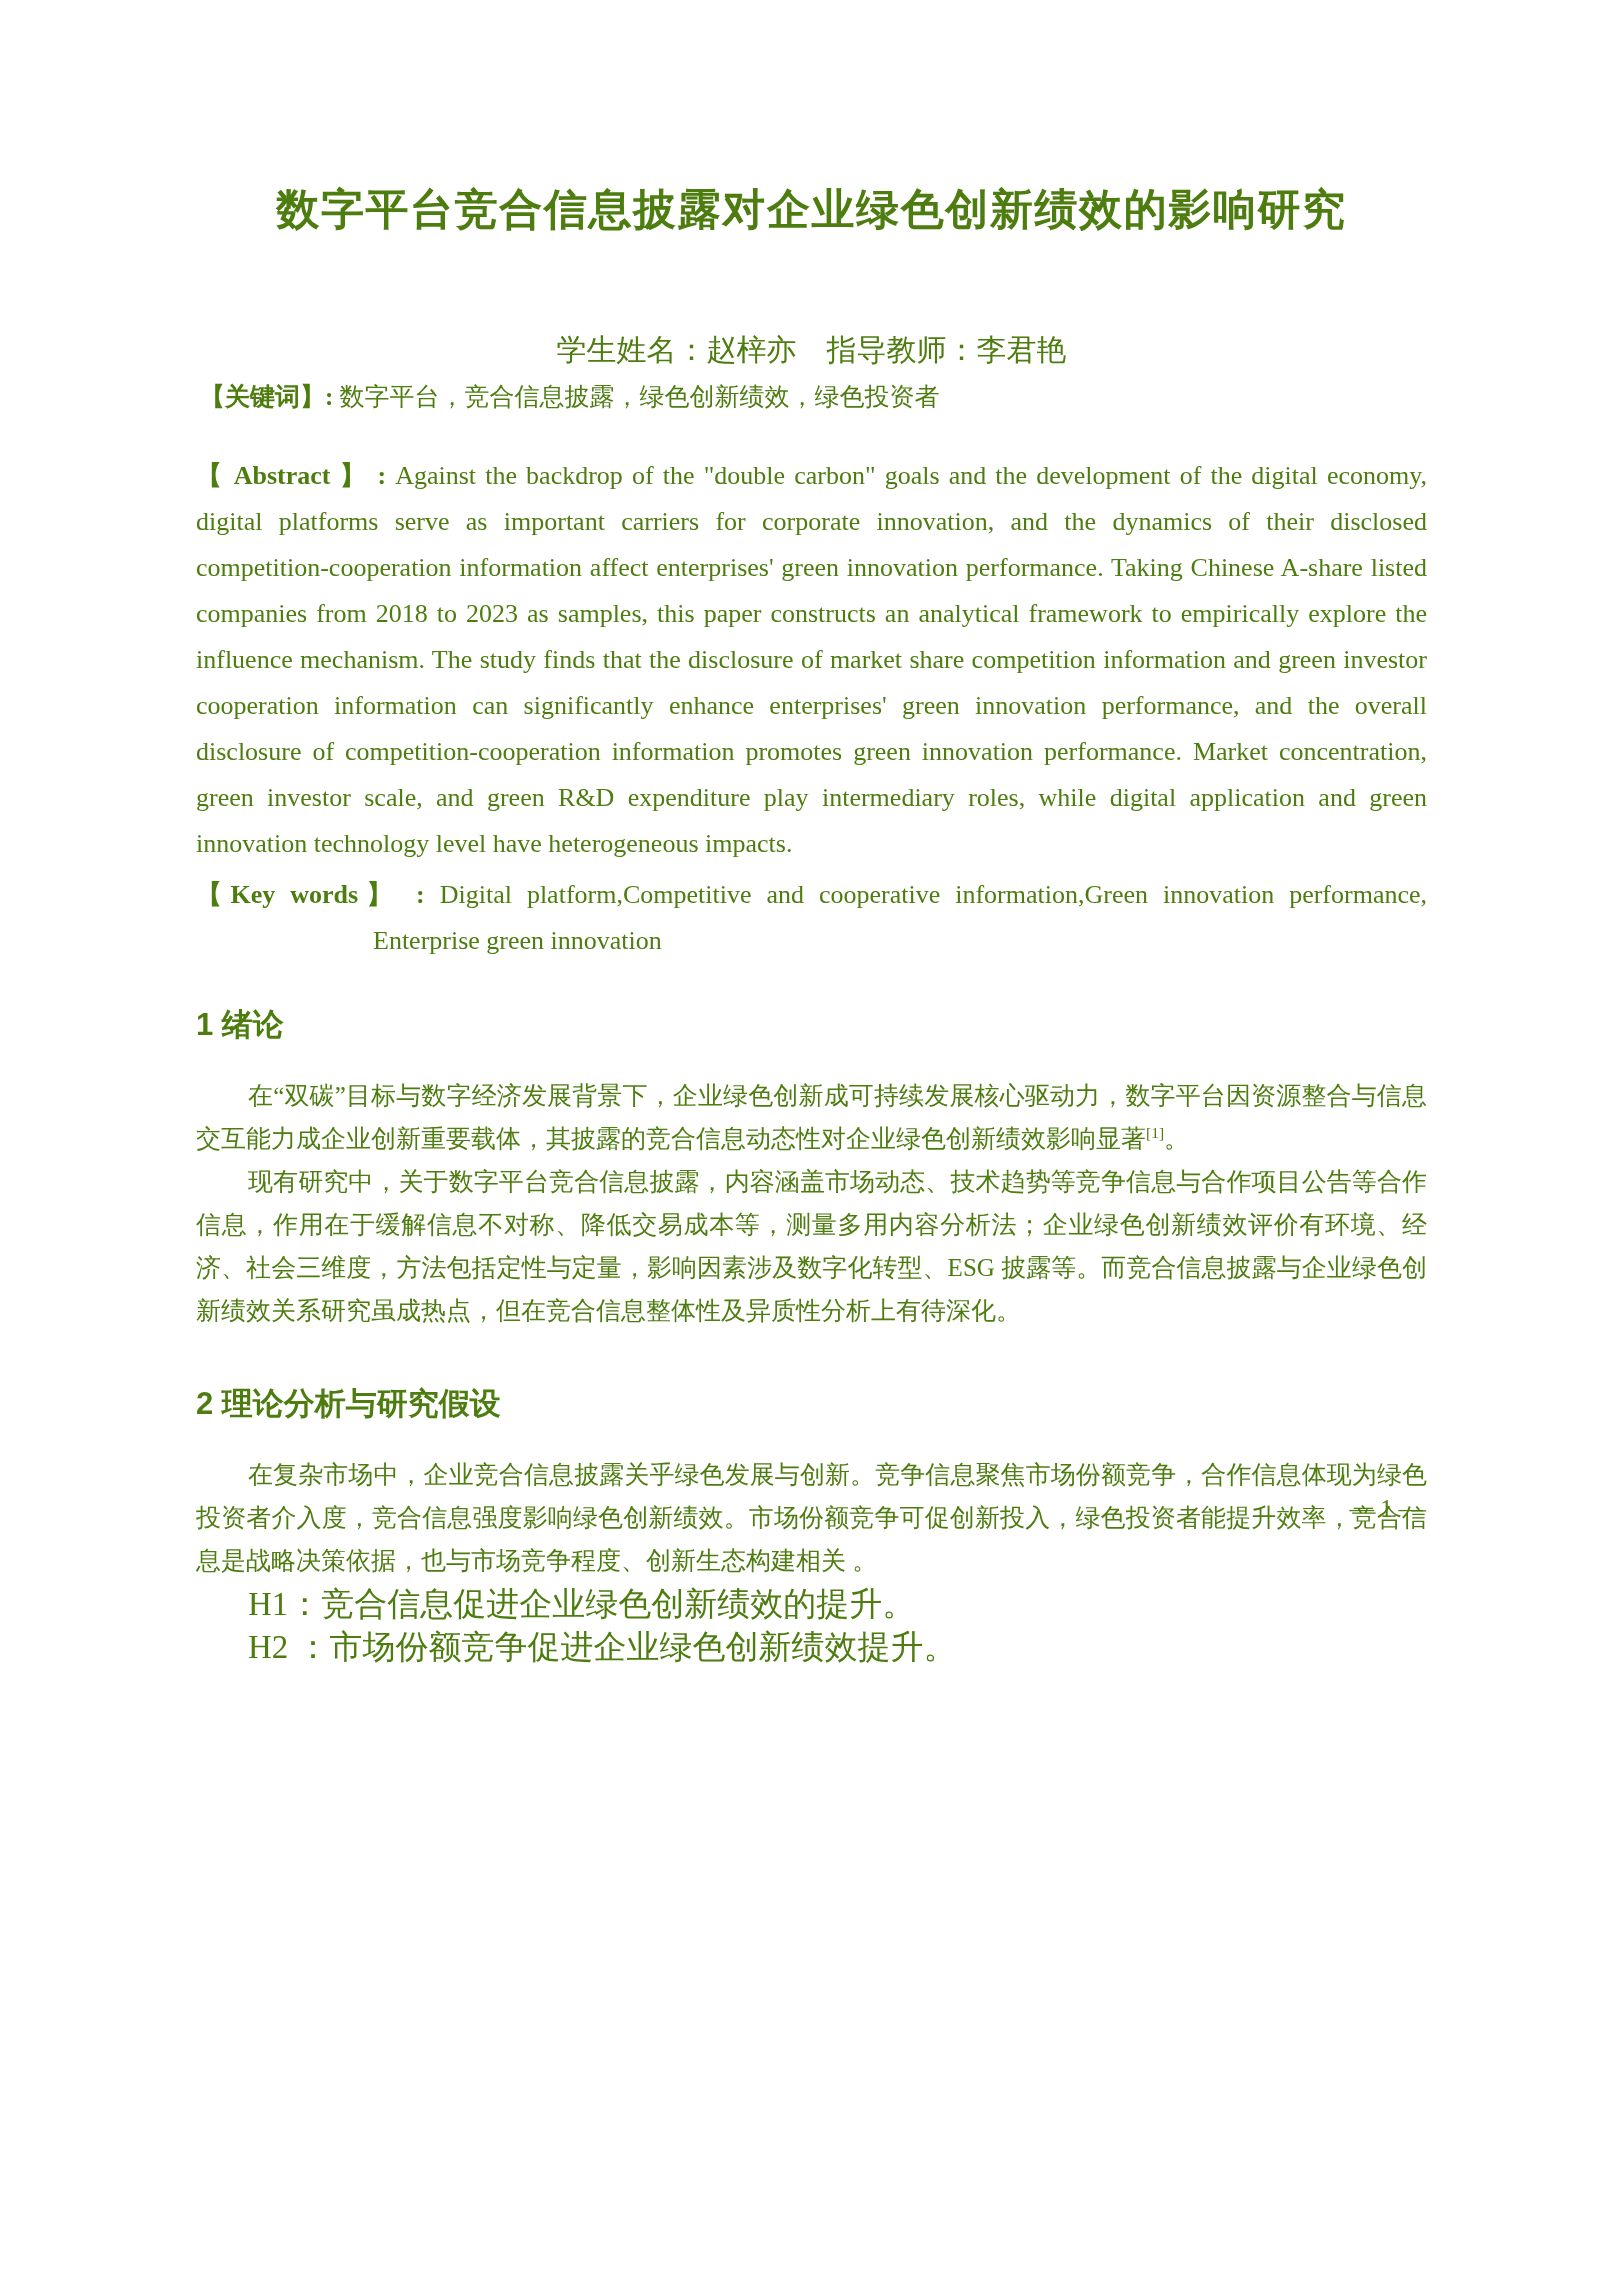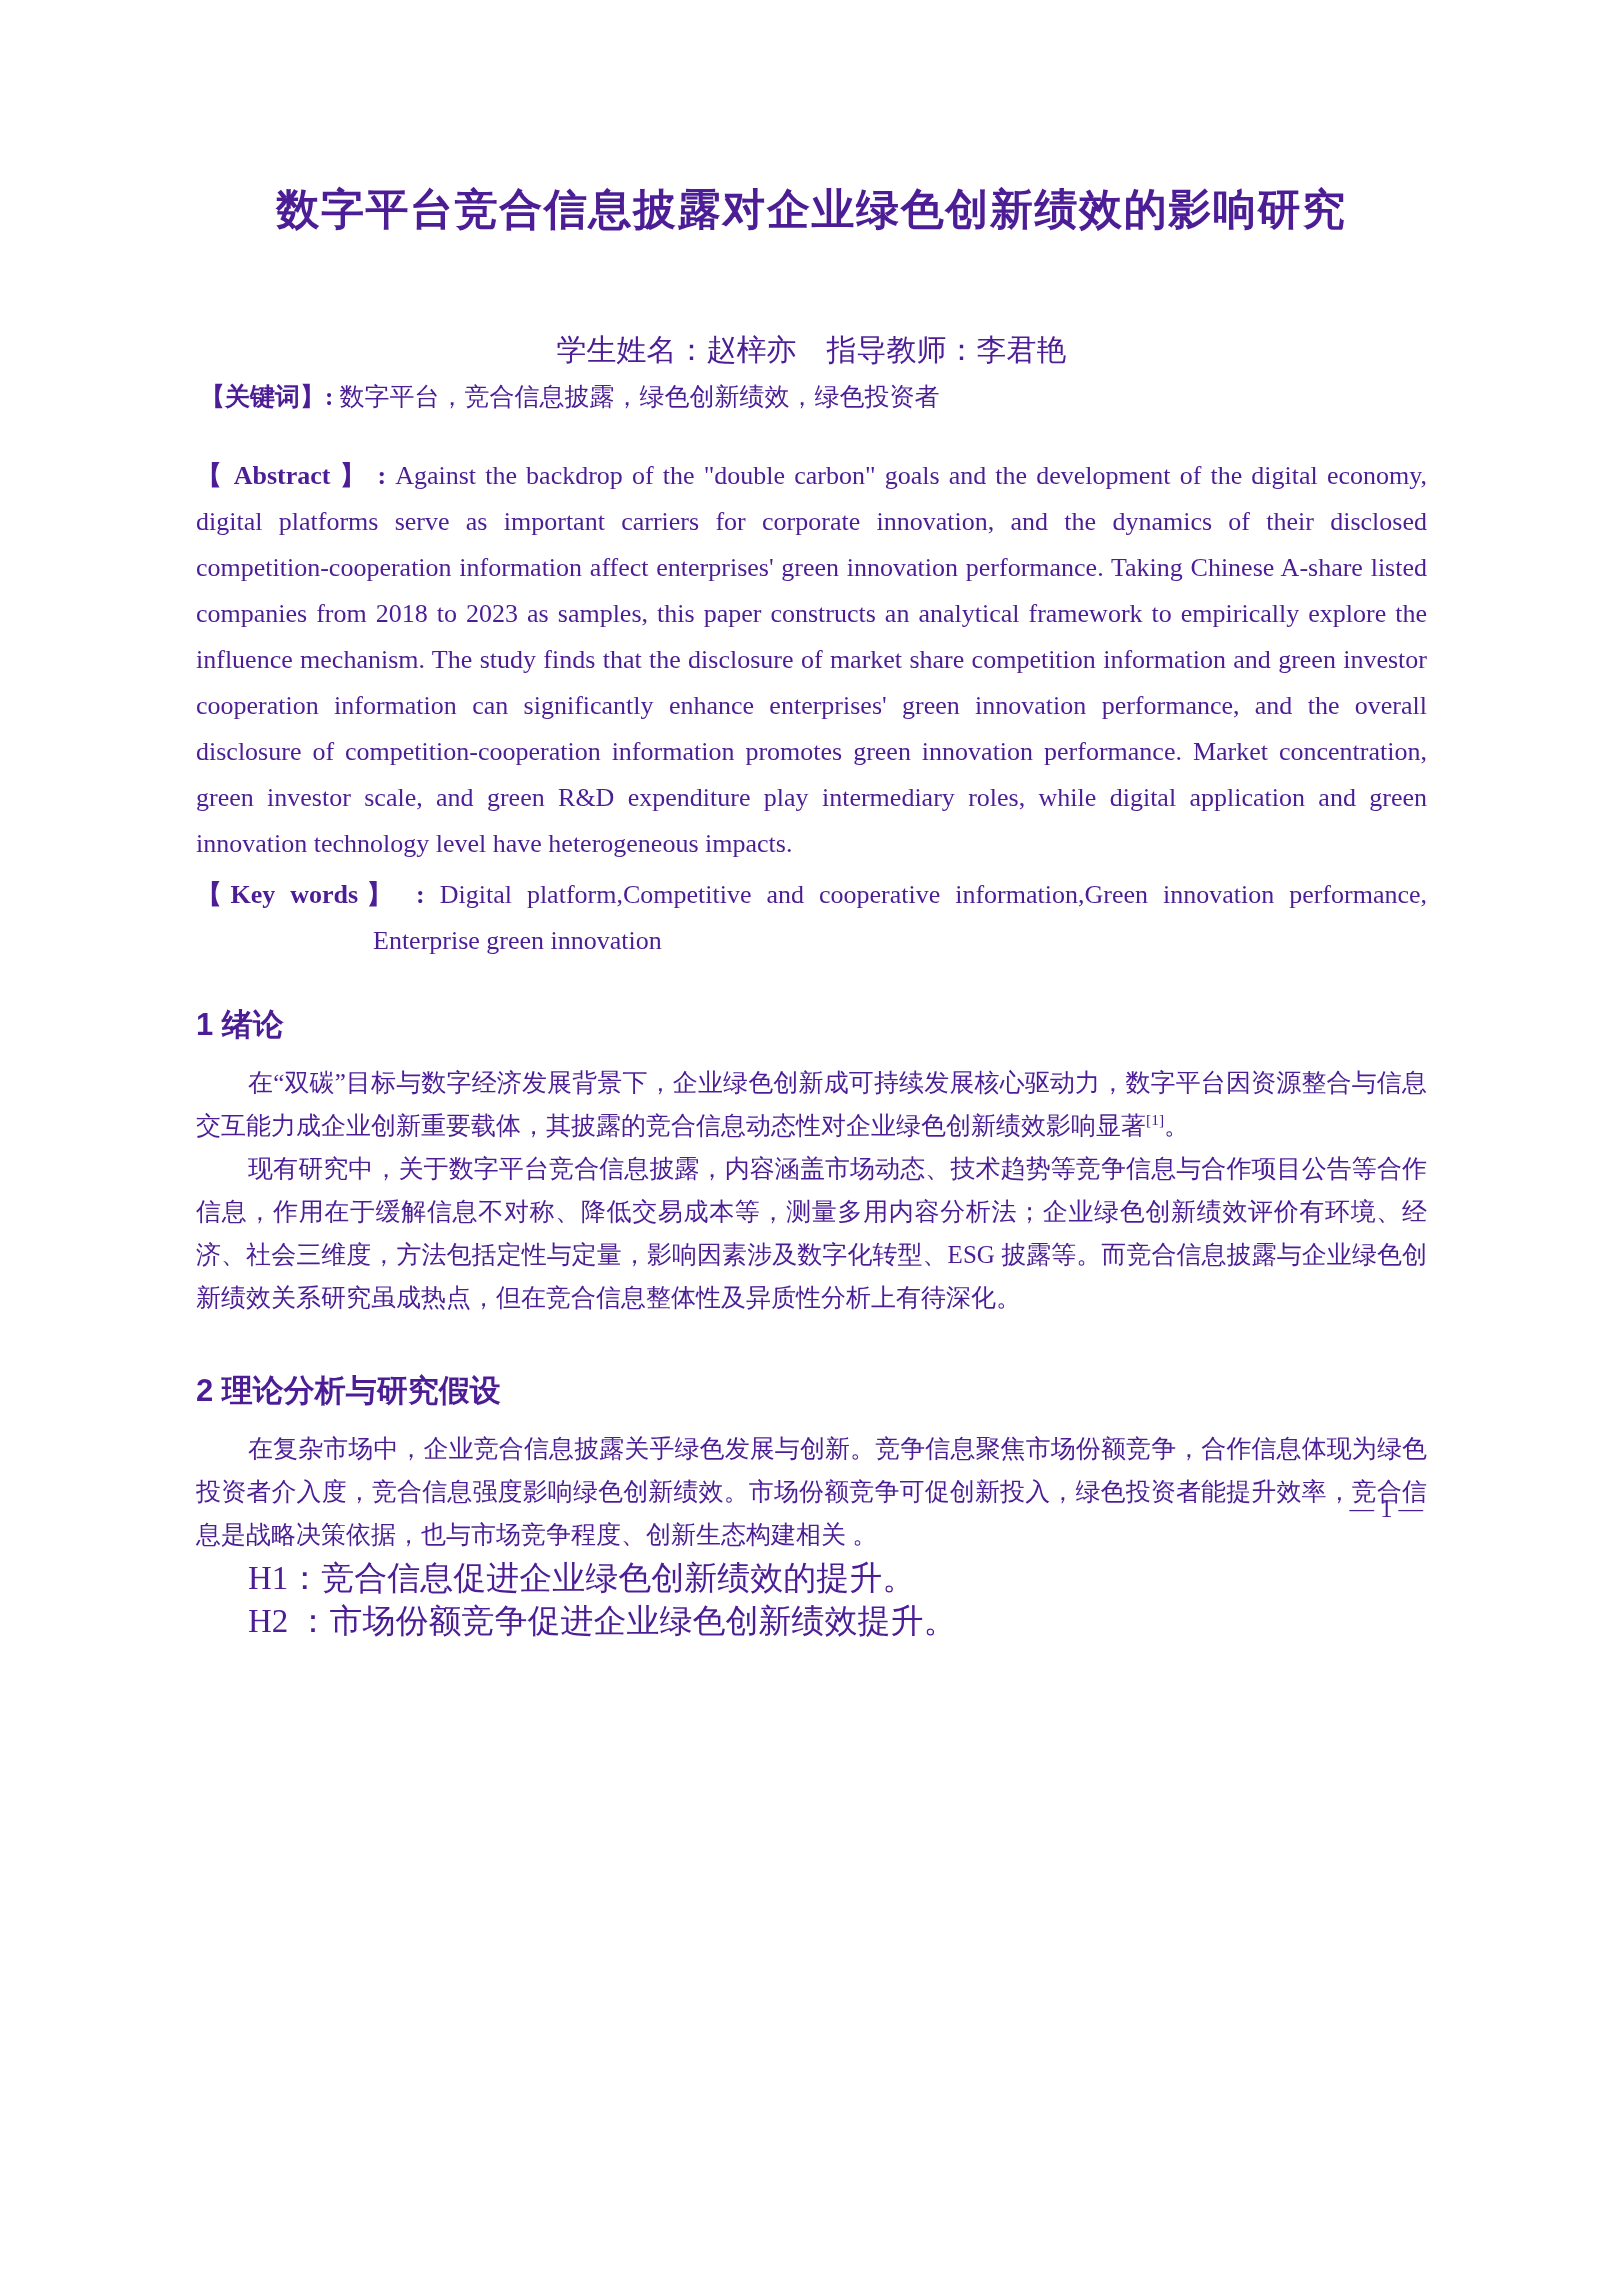--- a/index.html
+++ b/index.html
@@ -2,21 +2,21 @@
 <html style="font-size:13px"><head>
 <meta charset="utf-8">
 <style>
   html, body { margin: 0; padding: 0; background: #ffffff; }
   .page {
     position: relative;
     width: 1623px;
     height: 1691px;
     margin: 0 auto;
     background: #ffffff;
-    color: #4c1d95;
+    color: #4d7c0f;
     font-family: "Liberation Serif", "DejaVu Serif", serif;
   }
   .content { padding: 0 196px 0 196px; }
 
   .title {
     margin: 0;
     padding-top: 183px;
     font-family: "Liberation Sans", "DejaVu Sans", sans-serif;
     font-weight: 700;
     font-size: 43px;
@@ -74,21 +74,21 @@
   }
   .sec-heading.second { margin-top: 52px; }
 
   .para {
     margin: 0;
     font-size: 25px;
     line-height: 43px;
     text-align: justify;
     text-indent: 52px;
   }
-  .para.first { margin-top: 17px; }
+  .para.first { margin-top: 30px; }
   .hyp {
     margin: 0;
     font-size: 33px;
     line-height: 43px;
     text-indent: 52px;
   }
   .hyp-block { margin-top: 1.6px; }
 
   sup.ref {
     font-size: 15.5px;

